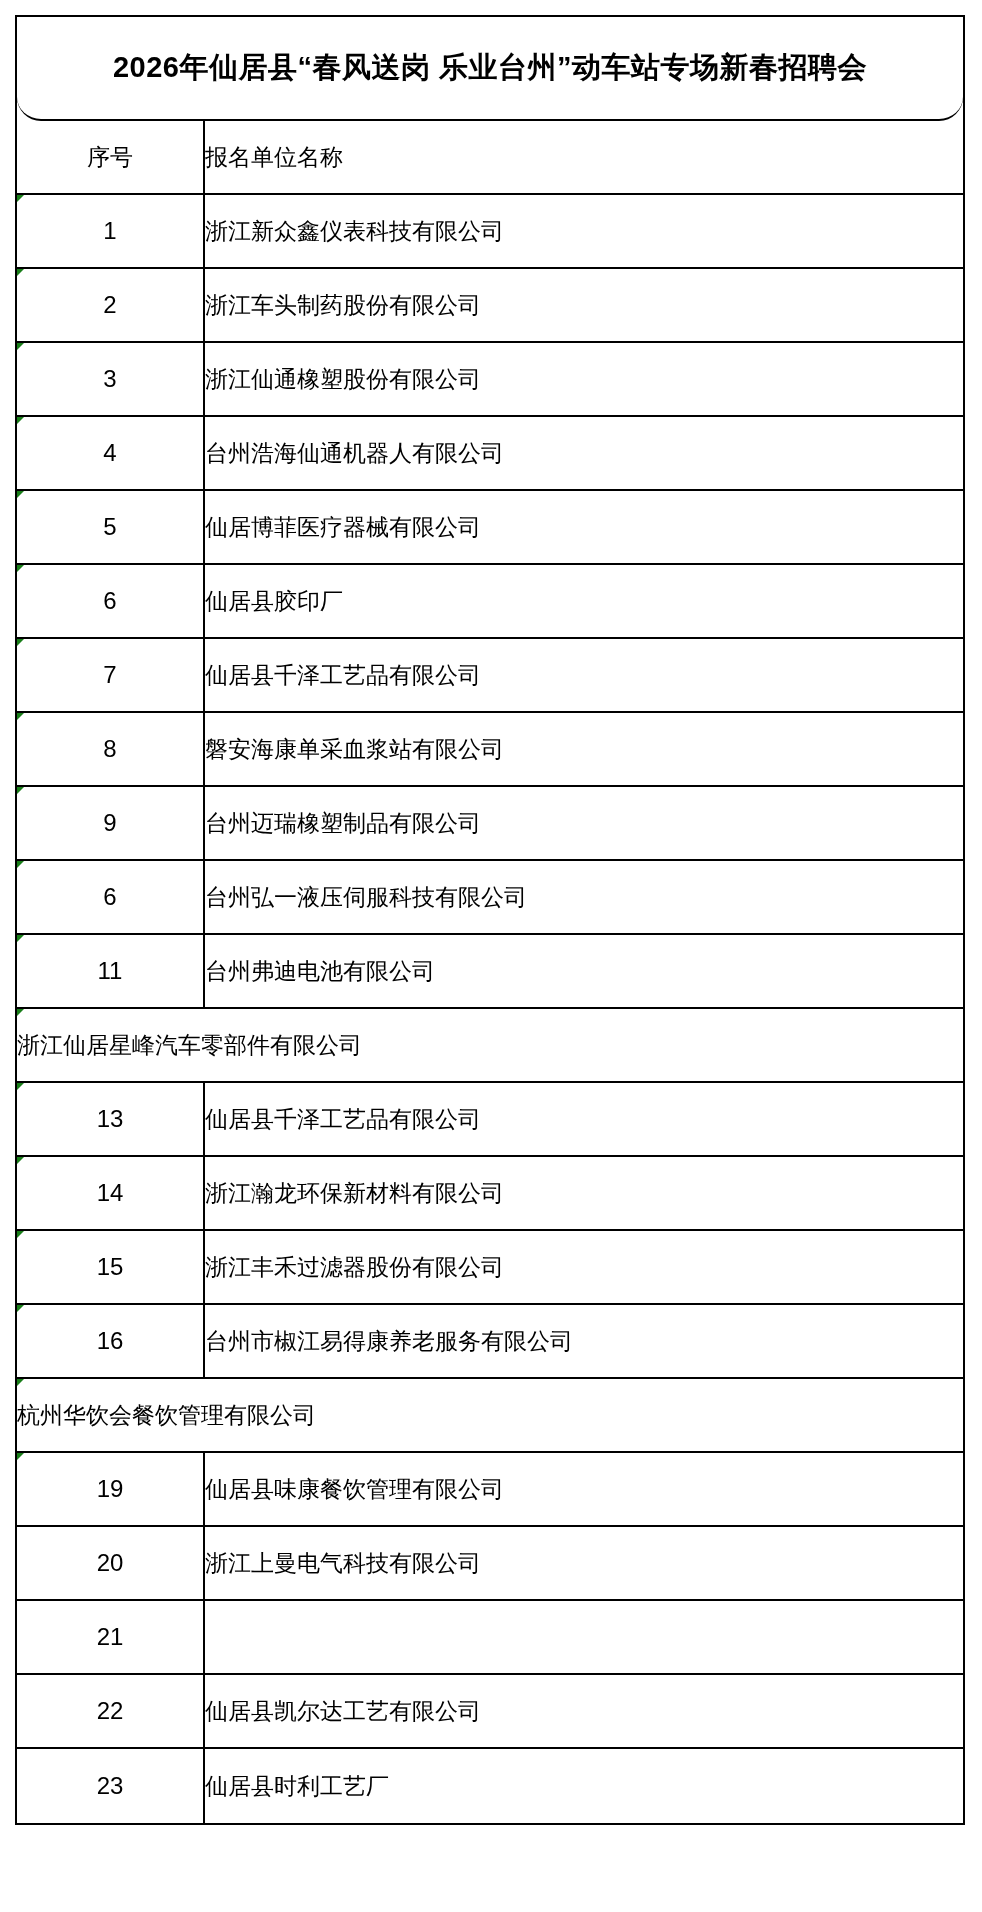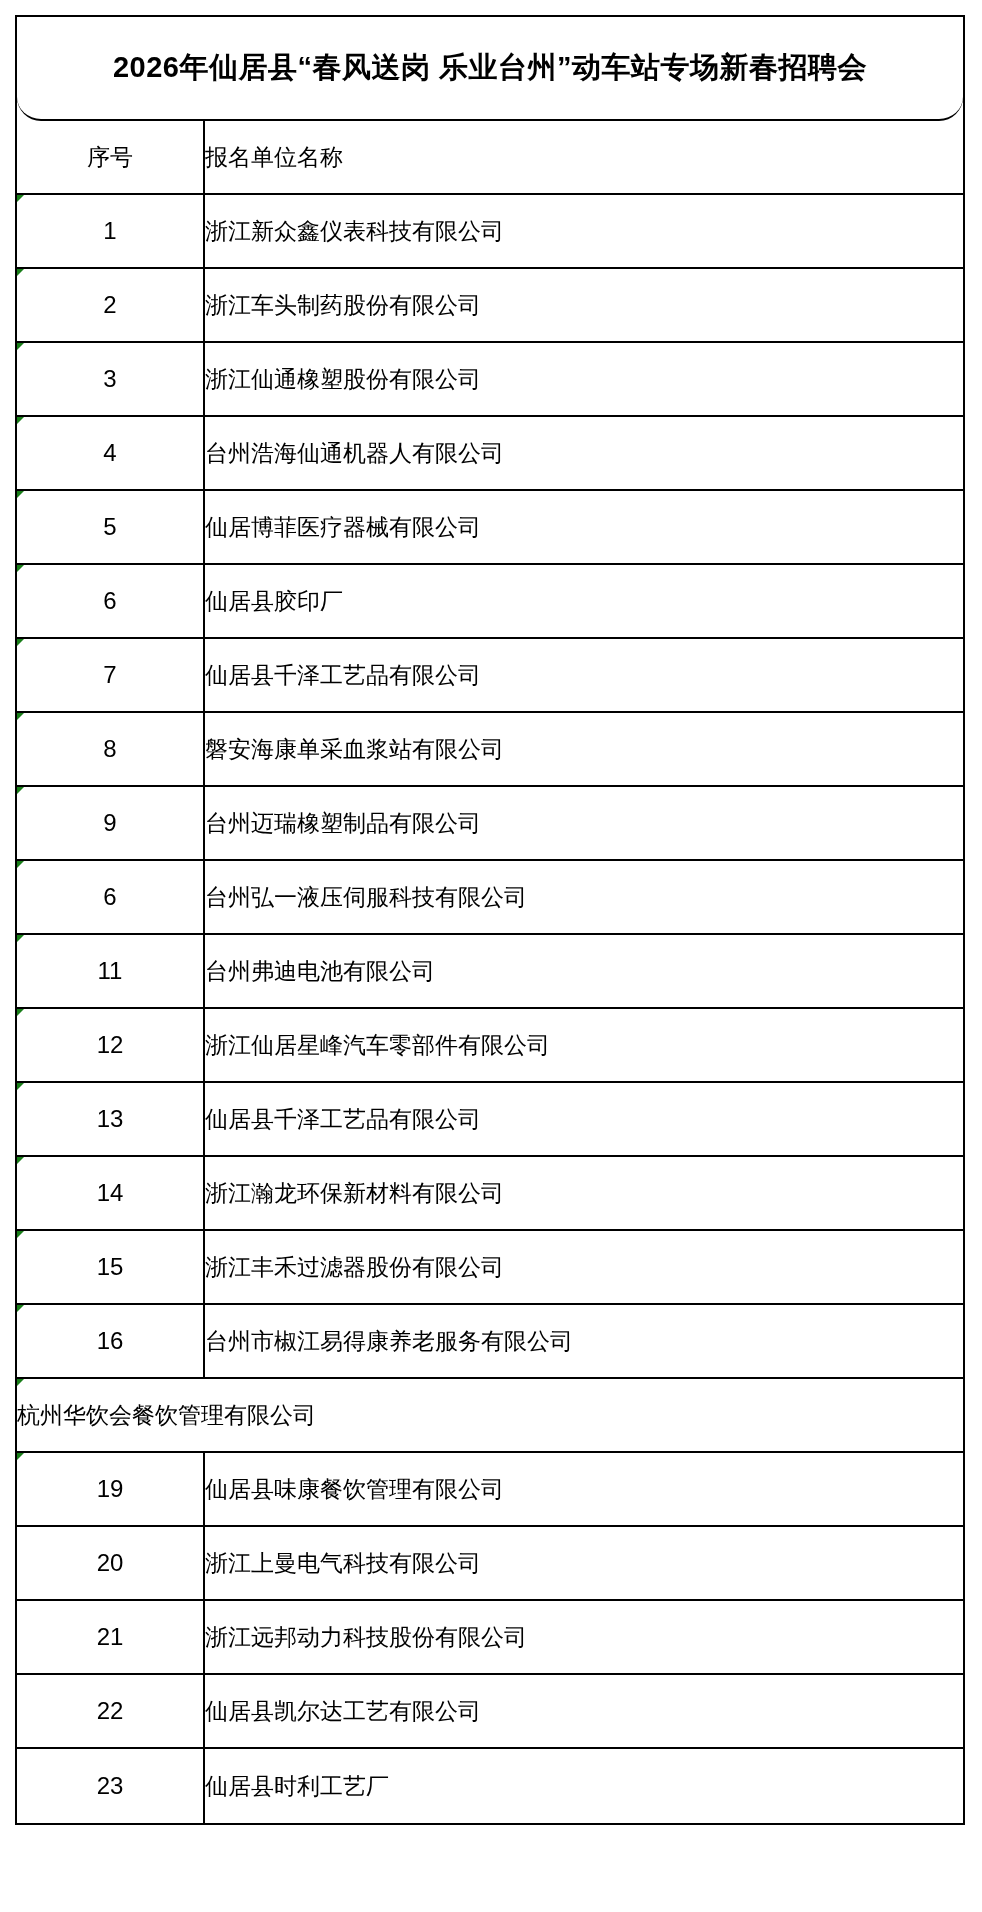--- a/index.html
+++ b/index.html
@@ -142,21 +142,20 @@
         <div class="cell-no">6</div>
         <div class="cell-name">台州弘一液压伺服科技有限公司</div>
         <span class="marker" style="border-top-color: rgb(26, 127, 26);"></span>
       </div>
       <div class="row">
         <div class="cell-no">11</div>
         <div class="cell-name">台州弗迪电池有限公司</div>
         <span class="marker" style="border-top-color: rgb(26, 127, 26);"></span>
       </div>
       <div class="row">
-        <div class="cell-no">12</div>
         <div class="cell-name">浙江仙居星峰汽车零部件有限公司</div>
         <span class="marker" style="border-top-color: rgb(26, 127, 26);"></span>
       </div>
       <div class="row">
         <div class="cell-no">13</div>
         <div class="cell-name">仙居县千泽工艺品有限公司</div>
         <span class="marker" style="border-top-color: rgb(26, 127, 26);"></span>
       </div>
       <div class="row">
         <div class="cell-no">14</div>
@@ -181,21 +180,20 @@
         <div class="cell-no">19</div>
         <div class="cell-name">仙居县味康餐饮管理有限公司</div>
         <span class="marker" style="border-top-color: rgb(26, 127, 26);"></span>
       </div>
       <div class="row">
         <div class="cell-no">20</div>
         <div class="cell-name">浙江上曼电气科技有限公司</div>
       </div>
       <div class="row">
         <div class="cell-no">21</div>
-        <div class="cell-name">浙江远邦动力科技股份有限公司</div>
       </div>
       <div class="row">
         <div class="cell-no">22</div>
         <div class="cell-name">仙居县凯尔达工艺有限公司</div>
       </div>
       <div class="row">
         <div class="cell-no">23</div>
         <div class="cell-name">仙居县时利工艺厂</div>
       </div>
     </div>

